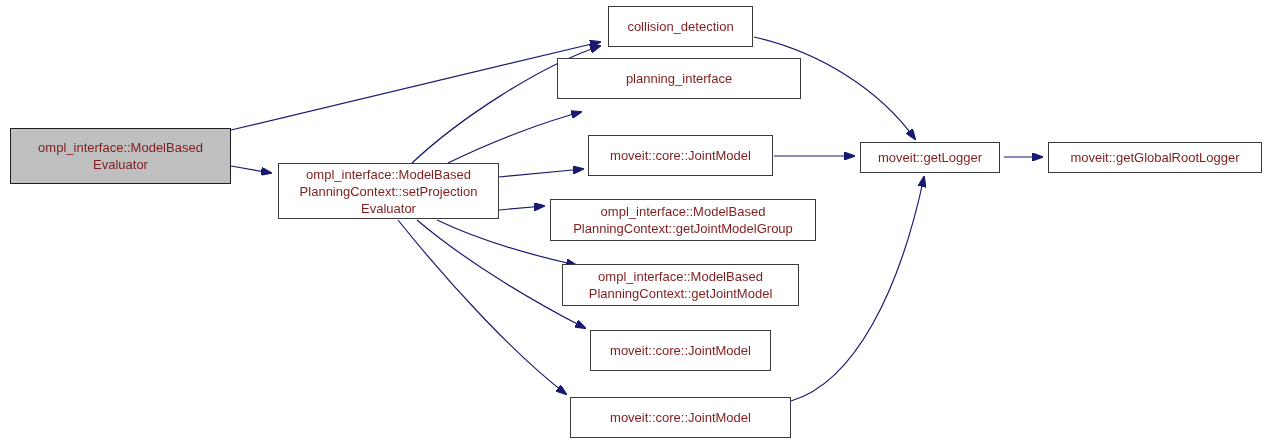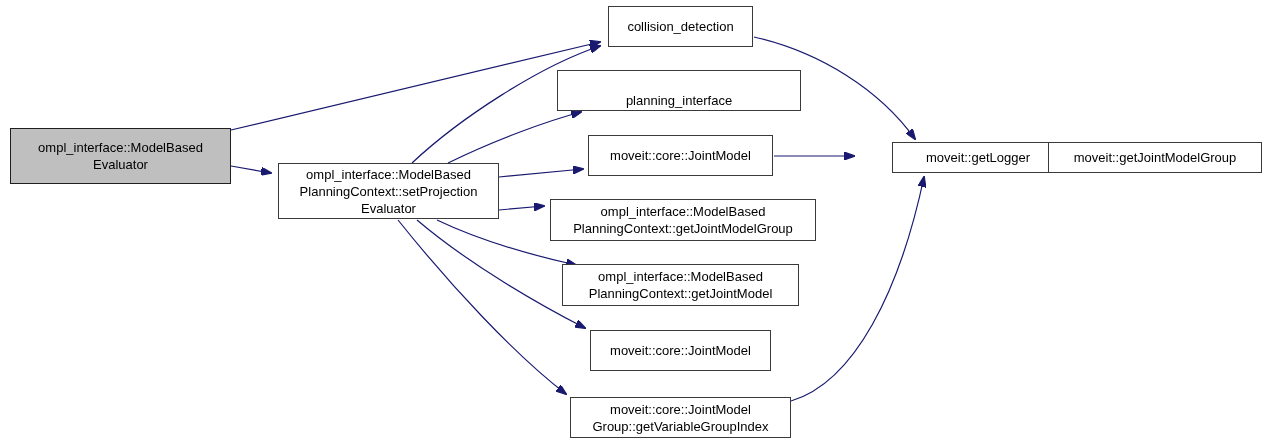--- a/index.html
+++ b/index.html
@@ -10,21 +10,21 @@
     font-family:"Liberation Sans", sans-serif;
     overflow:hidden;
   }
   #edges { position:absolute; left:0; top:0; width:1269px; height:444px; }
   #edges path, #edges line { fill:none; stroke:var(--edge-color,#191970); stroke-width:1.2; }
   .node {
     position:absolute;
     box-sizing:border-box;
     background:var(--node-fill,#ffffff);
     border:1px solid var(--node-border,#3a3a3a);
-    color:#000000;
+    color:#7f1d1d;
     font-size:13px;
     line-height:17px;
     text-align:center;
     display:flex;
     flex-direction:column;
     justify-content:center;
     white-space:nowrap;
     padding:1px 4px;
     cursor:pointer;
   }
@@ -65,21 +65,21 @@
   <div class="node" style="left:278px; top:163px; width:221px; height:56px;">
     <span>ompl_interface::ModelBased</span>
     <span>PlanningContext::setProjection</span>
     <span>Evaluator</span>
   </div>
 
   <div class="node" style="left:608px; top:6px; width:145px; height:41px;">
     <span>collision_detection</span>
   </div>
 
-  <div class="node" style="left:557px; top:70px; width:244px; height:41px;justify-content:flex-end;">
+  <div class="node" style="left:557px; top:58px; width:244px; height:41px;">
     <span>planning_interface</span>
   </div>
 
   <div class="node" style="left:588px; top:135px; width:185px; height:41px;">
     <span>moveit::core::JointModel</span>
   </div>
 
   <div class="node" style="left:550px; top:199px; width:266px; height:42px;">
     <span>ompl_interface::ModelBased</span>
     <span>PlanningContext::getJointModelGroup</span>
@@ -89,24 +89,23 @@
     <span>ompl_interface::ModelBased</span>
     <span>PlanningContext::getJointModel</span>
   </div>
 
   <div class="node" style="left:590px; top:330px; width:181px; height:41px;">
     <span>moveit::core::JointModel</span>
   </div>
 
   <div class="node" style="left:570px; top:397px; width:221px; height:41px;">
     <span>moveit::core::JointModel</span>
-    <span>Group::getVariableGroupIndex</span>
   </div>
 
-  <div class="node" style="left:892px; top:142px; width:172px; height:31px;">
+  <div class="node" style="left:860px; top:142px; width:140px; height:31px;">
     <span>moveit::getLogger</span>
   </div>
 
   <div class="node" style="left:1048px; top:142px; width:214px; height:31px;">
-    <span>moveit::getJointModelGroup</span>
+    <span>moveit::getGlobalRootLogger</span>
   </div>
 
 </div>
 
 </body></html>

